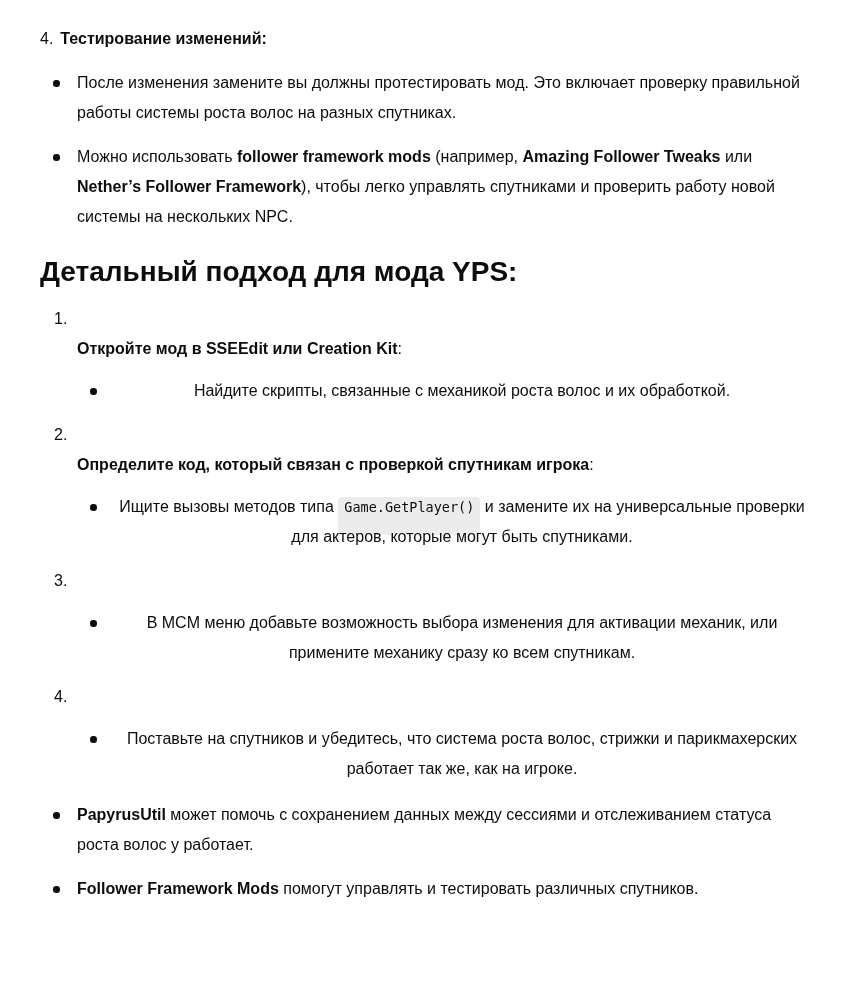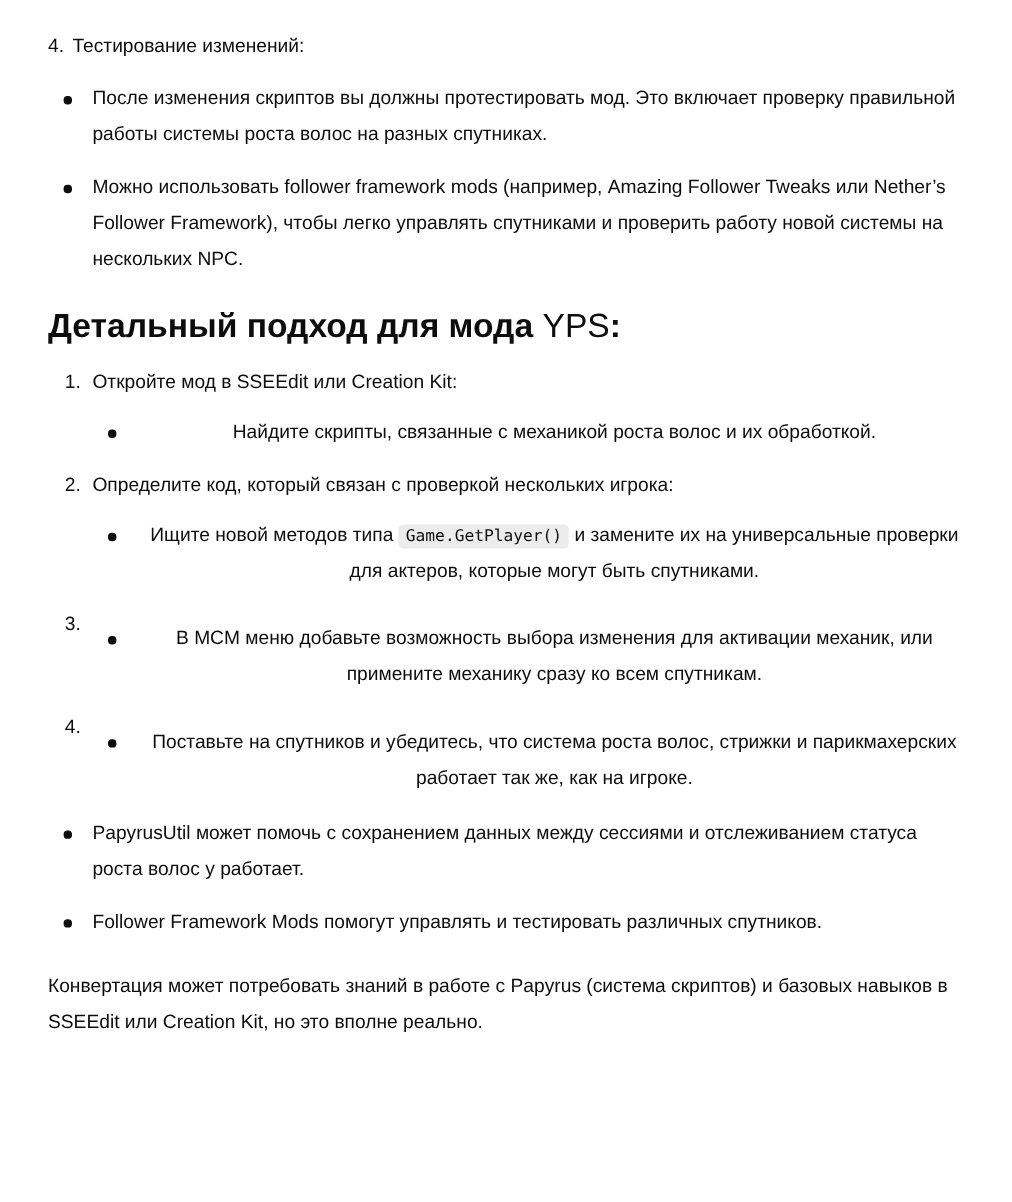--- a/index.html
+++ b/index.html
@@ -4,21 +4,21 @@
 <style>
   html, body { margin: 0; padding: 0; }
   body {
     width: 843px; height: 1002px; overflow: hidden;
     background: #ffffff; color: #0d0d0d;
     font-family: "Liberation Sans", sans-serif;
     font-size: 16px; line-height: 30px;
   }
   .page { box-sizing: border-box; width: 843px; padding: 24px 33px 0 40px; }
 
-  b, strong { font-weight: 400; }
+  b, strong { font-weight: 700; }
 
   
   .top-step { margin: 0 0 14px 0; }
   .top-step .top-num { margin-right: 7px; }
 
   
   ul.blist { list-style: none; margin: 0 0 16px 0; padding: 0; }
   ul.blist > li { position: relative; padding-left: 37px; margin: 0 0 14px 0; }
   ul.blist > li::before {
     content: ""; position: absolute; left: 13px; top: 12px;
@@ -31,29 +31,29 @@
     font-size: 28px; line-height: 28px; font-weight: 700;
     margin: 26px 0 18px 0;
   }
 
   
   ol.steps { list-style: none; margin: 0 0 16px 0; padding: 0; }
   ol.steps > li { display: flex; margin: 0 0 14px 0; }
   ol.steps .num {
     flex: none; width: 37px; box-sizing: border-box; padding-left: 14px;
   }
-  ol.steps .step-body { flex: 1 1 auto; min-width: 0; }
+  ol.steps .step-body { flex: 1 1 auto; min-width: 0; margin-top: 30px; }
   .step-title { margin: 0; }
 
   .code-chip {
     font-family: "DejaVu Sans Mono", monospace;
     font-size: 13.5px;
     background: #ececec;
     border-radius: 4px;
-    padding: 2px 6px 2px 6px;
+    padding: 2px 6px 20px 6px;
     white-space: nowrap;
   }
 
   .closing { margin: 24px 0 14px 0; }
 
   
   .action-bar {
     display: flex; align-items: center; gap: 3px;
     margin: 10px 0 0 -4px; color: #8a8a8a;
   }
@@ -64,42 +64,42 @@
   }
 </style>
 </head>
 <body>
 
 <div class="page">
 
   <p class="top-step"><span class="top-num">4.</span><b>Тестирование изменений:</b></p>
 
   <ul class="blist">
-    <li><span>После изменения скриптов вы должны протестировать мод. Это включает проверку правильной работы системы роста волос на разных спутниках.</span></li>
+    <li><span>После изменения замените вы должны протестировать мод. Это включает проверку правильной работы системы роста волос на разных спутниках.</span></li>
     <li><span>Можно использовать </span><b>follower framework mods</b><span> (например, </span><b>Amazing Follower Tweaks</b><span> или </span><b>Nether’s Follower Framework</b><span>), чтобы легко управлять спутниками и проверить работу новой системы на нескольких NPC.</span></li>
   </ul>
 
   <h3><span>Детальный подход для мода </span><b>YPS</b><span>:</span></h3>
 
   <ol class="steps">
     <li>
       <span class="num">1.</span>
       <div class="step-body">
         <p class="step-title"><b>Откройте мод в SSEEdit или Creation Kit</b><span>:</span></p>
         <ul class="blist sub">
           <li><span>Найдите скрипты, связанные с механикой роста волос и их обработкой.</span></li>
         </ul>
       </div>
     </li>
     <li>
       <span class="num">2.</span>
       <div class="step-body">
-        <p class="step-title"><b>Определите код, который связан с проверкой нескольких игрока</b><span>:</span></p>
+        <p class="step-title"><b>Определите код, который связан с проверкой спутникам игрока</b><span>:</span></p>
         <ul class="blist sub">
-          <li><span>Ищите новой методов типа </span><code class="code-chip">Game.GetPlayer()</code><span> и замените их на универсальные проверки для актеров, которые могут быть спутниками.</span></li>
+          <li><span>Ищите вызовы методов типа </span><code class="code-chip">Game.GetPlayer()</code><span> и замените их на универсальные проверки для актеров, которые могут быть спутниками.</span></li>
         </ul>
       </div>
     </li>
     <li>
       <span class="num">3.</span>
       <div class="step-body">
         <ul class="blist sub">
           <li><span>В MCM меню добавьте возможность выбора изменения для активации механик, или примените механику сразу ко всем спутникам.</span></li>
         </ul>
       </div>
@@ -113,21 +113,20 @@
       </div>
     </li>
   </ol>
 
 
   <ul class="blist">
     <li><b>PapyrusUtil</b><span> может помочь с сохранением данных между сессиями и отслеживанием статуса роста волос у работает.</span></li>
     <li><b>Follower Framework Mods</b><span> помогут управлять и тестировать различных спутников.</span></li>
   </ul>
 
-  <p class="closing">Конвертация может потребовать знаний в работе с Papyrus (система скриптов) и базовых навыков в SSEEdit или Creation Kit, но это вполне реально.</p>
 
   <div class="action-bar">
     <button class="action-btn" aria-label="Read aloud">
       
     </button>
     <button class="action-btn" aria-label="Copy">
       
     </button>
     <button class="action-btn" aria-label="Good response">
       

